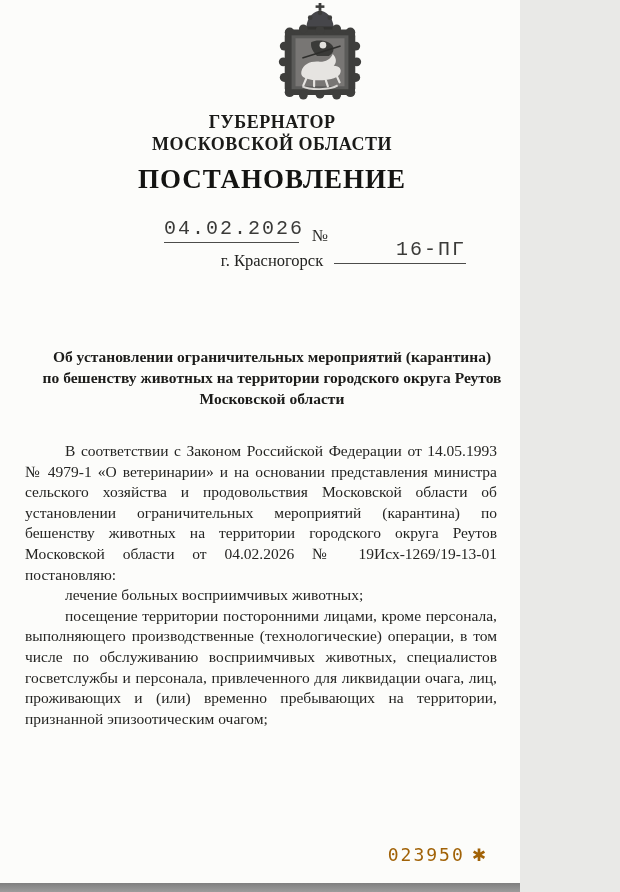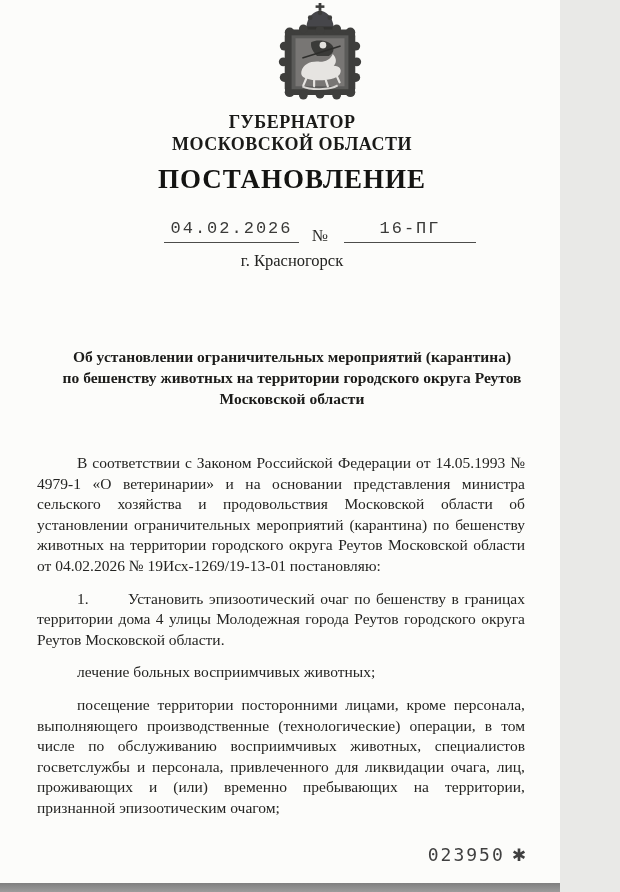--- a/index.html
+++ b/index.html
@@ -3,21 +3,21 @@
 <meta charset="utf-8">
 <style>
   html, body { margin: 0; padding: 0; }
   body {
     width: 620px; height: 892px;
     background: #e9e9e7;
     font-family: "Liberation Serif", serif;
   }
   .page {
     position: relative;
-    width: 560px; height: 892px;
+    width: 520px; height: 892px;
     background: #fcfcfa;
     overflow: hidden;
     color: #1f1f1d;
   }
   
   .emblem {
     position: absolute;
     left: 277px; top: 3px;
     width: 86px; height: 98px;
   }
@@ -40,34 +40,34 @@
   .doc-type {
     top: 164px;
     font-size: 27px; font-weight: bold; letter-spacing: 1px;
     color: #141412;
   }
   
   .date-field, .number-field {
     position: absolute;
     top: 218px; height: 24px;
     border-bottom: 1.5px solid #4c4c4a;
-    text-align: center;
+    text-align: right;
     font-family: "Liberation Mono", "DejaVu Sans Mono", monospace;
-    font-size: 17px; letter-spacing: 2px;
+    font-size: 20px; letter-spacing: 2px;
     color: #3a3a38;
     line-height: 22px;
   }
   .date-field  { left: 164px; width: 135px; }
   .number-sign {
     position: absolute;
     left: 312px; top: 226px;
     font-size: 17px;
     color: #2c2c2a;
   }
-  .number-field { left: 344px; width: 132px; }
+  .number-field { left: 334px; width: 132px; margin-top: 21px; }
   .place-line {
     top: 251px;
     font-size: 16.5px;
     color: #222220;
   }
   
   .title-block {
     top: 346px;
     font-size: 15.5px; font-weight: bold;
     line-height: 21px;
@@ -76,30 +76,30 @@
   
   .body-text {
     position: absolute;
     left: 25px; right: 23px; top: 441px;
     font-size: 15.5px;
     line-height: 20.6px;
     text-align: justify;
     color: #242422;
   }
   .body-text p {
-    margin: 12px;
+    margin: 0;
     text-indent: 40px;
   }
   
   .print-code {
     position: absolute;
     right: 34px; top: 844px;
     font-family: "DejaVu Sans Mono", "Liberation Mono", monospace;
     font-size: 18px; letter-spacing: 2px;
-    color: #404040;
+    color: #a16207;
     display: flex; align-items: center; gap: 7px;
   }
   .print-code .star {
     font-family: "DejaVu Sans", sans-serif;
     font-size: 17px; letter-spacing: 0;
   }
   .scan-edge {
     position: absolute;
     left: 0; right: 0; bottom: 0; height: 9px;
     background: linear-gradient(to bottom, #7f7f7f, #9c9c9c);
@@ -174,21 +174,20 @@
   <div class="place-line">г. Красногорск</div>
 
   <div class="title-block">
     <div>Об установлении ограничительных мероприятий (карантина)</div>
     <div>по бешенству животных на территории городского округа Реутов</div>
     <div>Московской области</div>
   </div>
 
   <div class="body-text">
     <p>В соответствии с Законом Российской Федерации от 14.05.1993 № 4979-1 «О ветеринарии» и на основании представления министра сельского хозяйства и продовольствия Московской области об установлении ограничительных мероприятий (карантина) по бешенству животных на территории городского округа Реутов Московской области от 04.02.2026 № 19Исх-1269/19-13-01 постановляю:</p>
-    <p>1.&nbsp;&nbsp;&nbsp;&nbsp;&nbsp;&nbsp;&nbsp;Установить эпизоотический очаг по бешенству в границах территории дома 4 улицы Молодежная города Реутов городского округа Реутов Московской области.</p>
     <p>лечение больных восприимчивых животных;</p>
     <p>посещение территории посторонними лицами, кроме персонала, выполняющего производственные (технологические) операции, в том числе по обслуживанию восприимчивых животных, специалистов госветслужбы и персонала, привлеченного для ликвидации очага, лиц, проживающих и (или) временно пребывающих на территории, признанной эпизоотическим очагом;</p>
   </div>
 
   <div class="print-code">
     <span>023950</span>
     <span class="star">✱</span>
   </div>
 
   <div class="scan-edge"></div>

